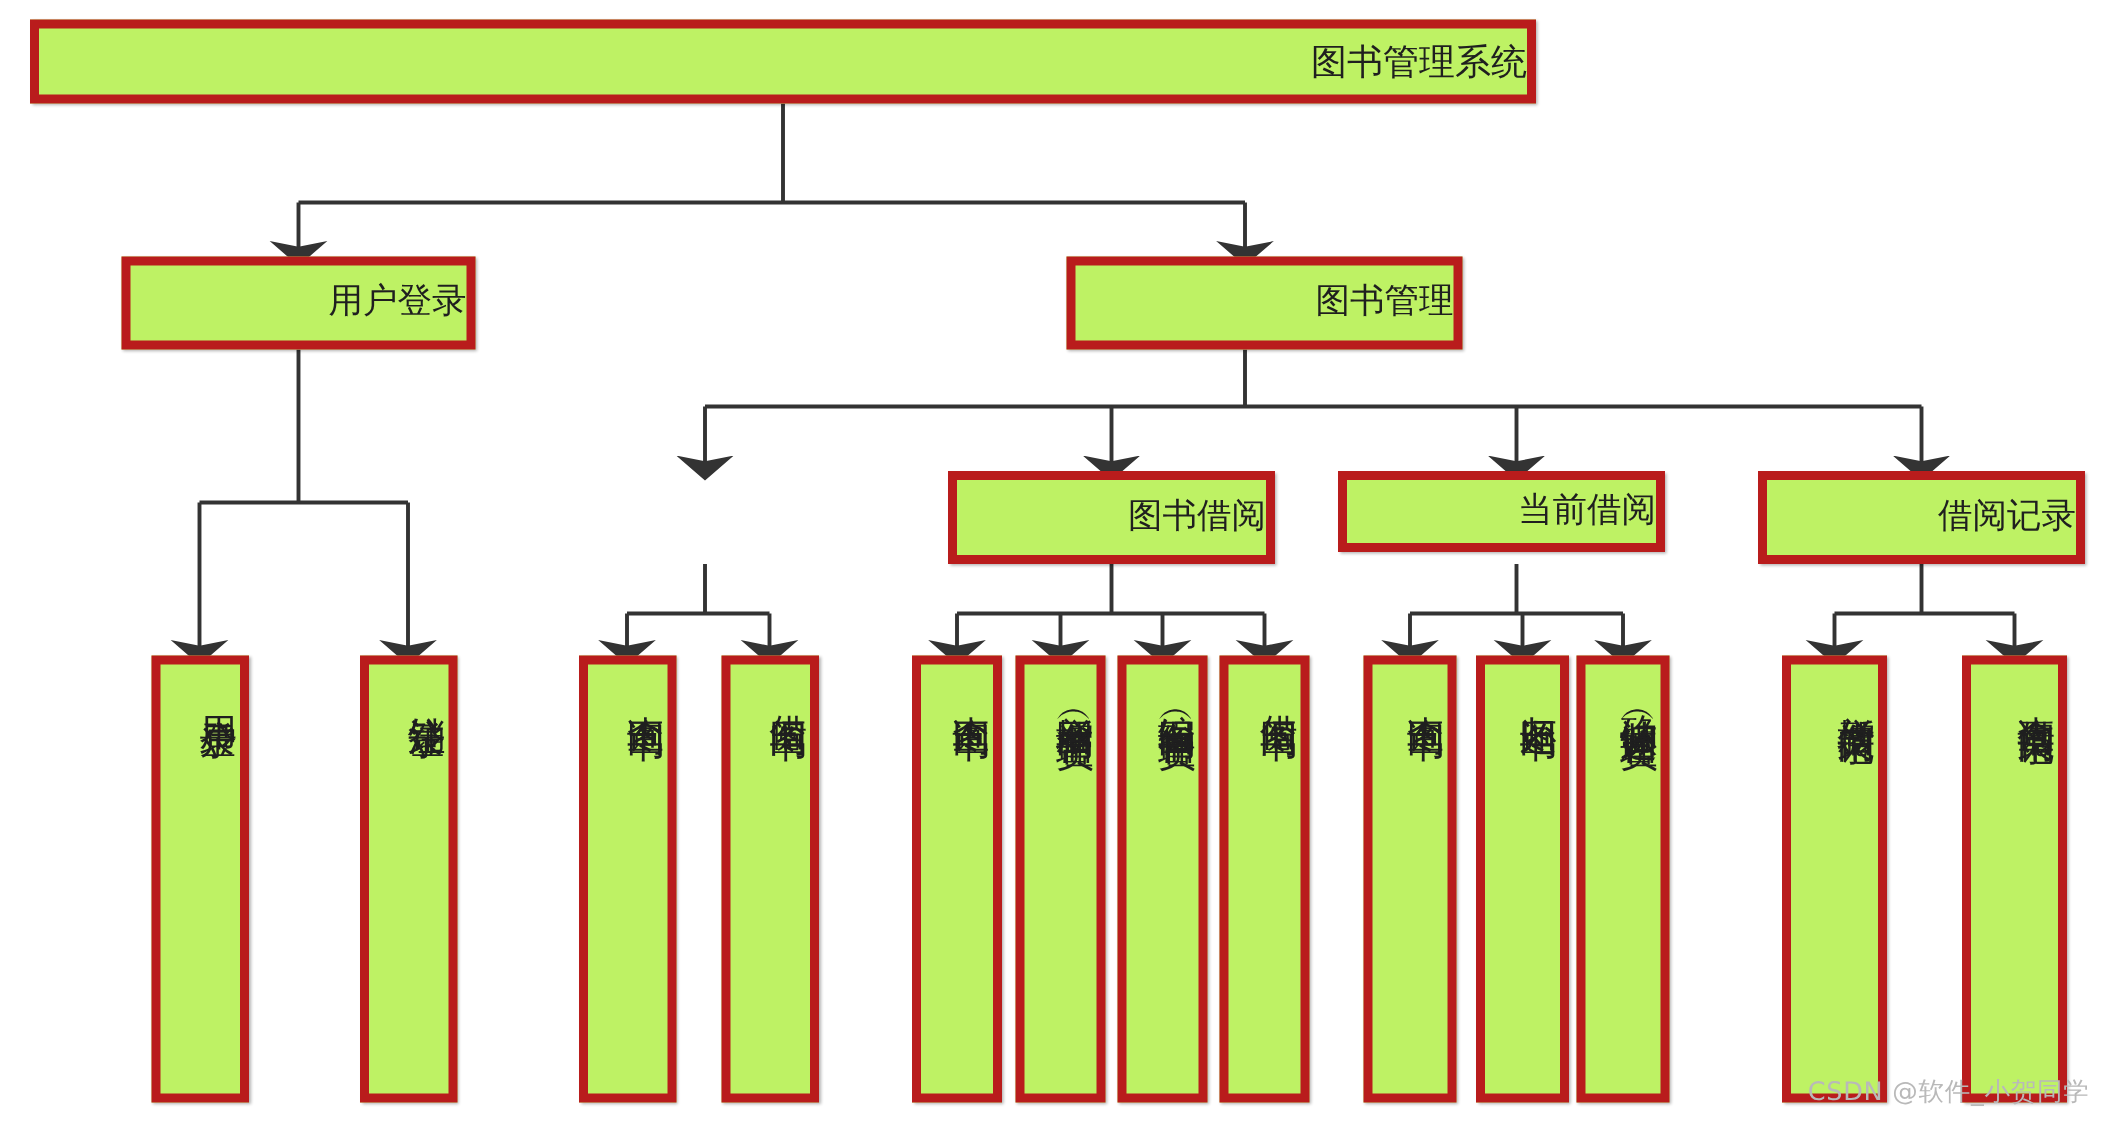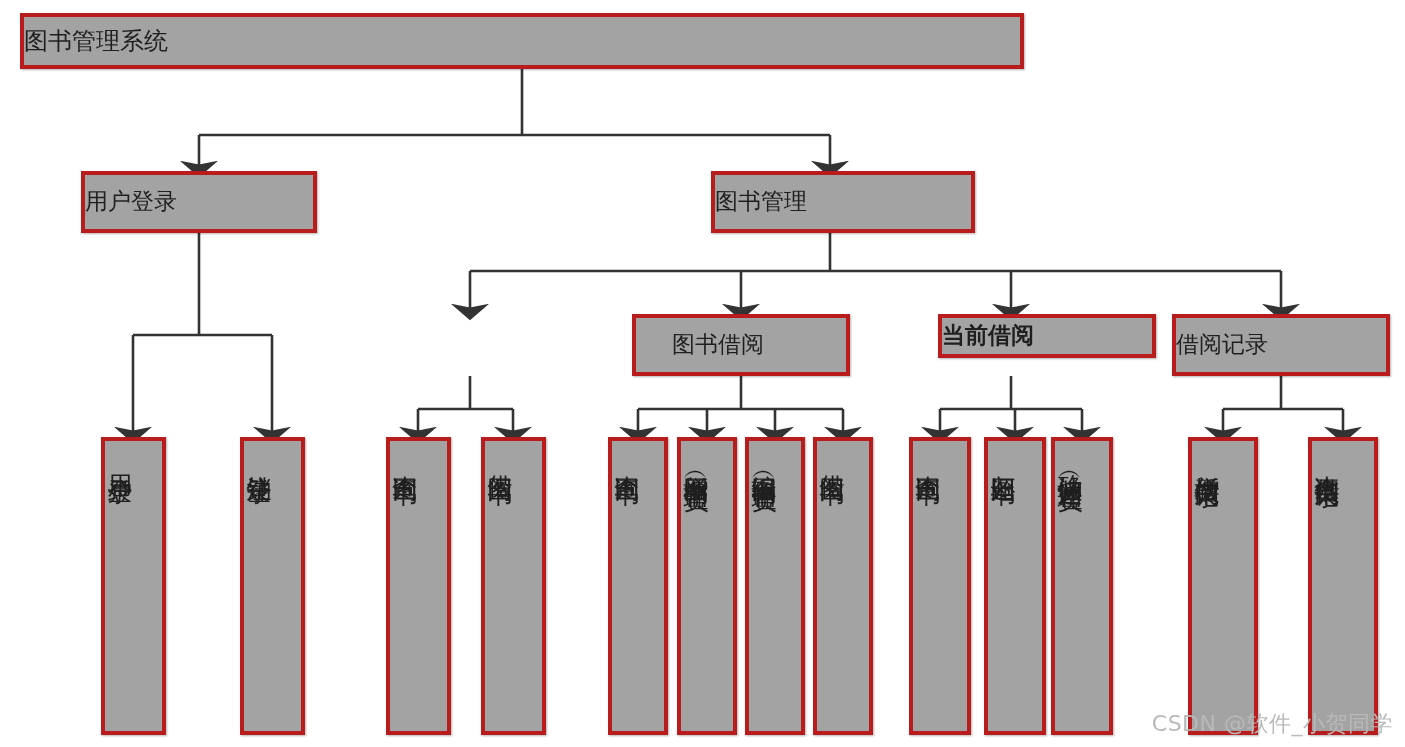--- a/index.html
+++ b/index.html
@@ -22,26 +22,26 @@
     position: absolute;
     left: 0;
     top: 0;
     width: 1405px;
     height: 747px;
     pointer-events: none;
   }
   .node {
     position: absolute;
     box-sizing: border-box;
-    background: #a3a3a3;
-    border: 4px solid #b91c1c;
+    background: #bef264;
+    border: 6px solid #b91c1c;
     box-shadow: 1px 1px 2px rgba(0,0,0,0.30);
     display: flex;
     align-items: center;
-    justify-content: flex-start;
+    justify-content: flex-end;
     color: #1f1f1f;
     line-height: 1.18;
     text-align: center;
     z-index: 2;
   }
   .node-label {
     display: block;
     white-space: nowrap;
   }
   .node.horizontal {
@@ -58,21 +58,21 @@
   .node.vertical .node-label {
     writing-mode: vertical-rl;
     text-orientation: upright;
     letter-spacing: 2px;
     white-space: nowrap;
   }
   #watermark {
     position: absolute;
     right: 12px;
     bottom: 8px;
-    font-size: 22px;
+    font-size: 17px;
     color: #b9b9b9;
     letter-spacing: 0.5px;
     z-index: 5;
     white-space: nowrap;
   }
 </style>
 </head>
 <body>
 
 <div id="diagram-canvas">
@@ -137,21 +137,21 @@
   <div class="node horizontal" style="left:81px; top:171px; width:236px; height:62px;">
     <span class="node-label">用户登录</span>
   </div>
   <div class="node horizontal" style="left:711px; top:171px; width:264px; height:62px;">
     <span class="node-label">图书管理</span>
   </div>
 
   <div class="node horizontal" style="left:632px; top:314px; width:218px; height:62px;padding-left:36px;">
     <span class="node-label">图书借阅</span>
   </div>
-  <div class="node horizontal" style="left:938px; top:314px; width:218px; height:44px;font-weight:bold;">
+  <div class="node horizontal" style="left:892px; top:314px; width:218px; height:54px;">
     <span class="node-label">当前借阅</span>
   </div>
   <div class="node horizontal" style="left:1172px; top:314px; width:218px; height:62px;">
     <span class="node-label">借阅记录</span>
   </div>
 
   <div class="node vertical" style="left:101px; top:437px; width:65px; height:298px;">
     <span class="node-label">用户登录</span>
   </div>
   <div class="node vertical" style="left:240px; top:437px; width:65px; height:298px;">

